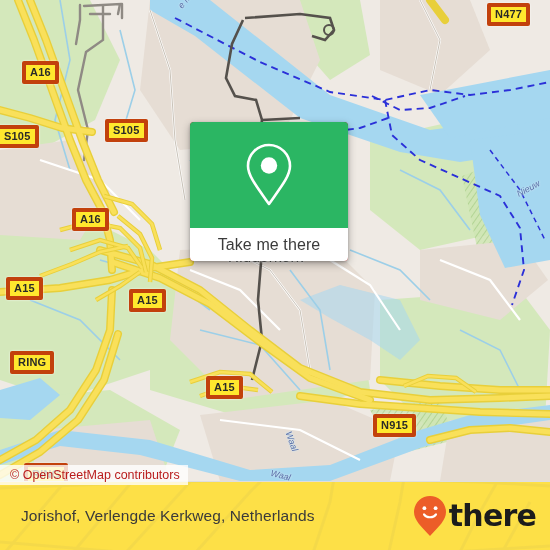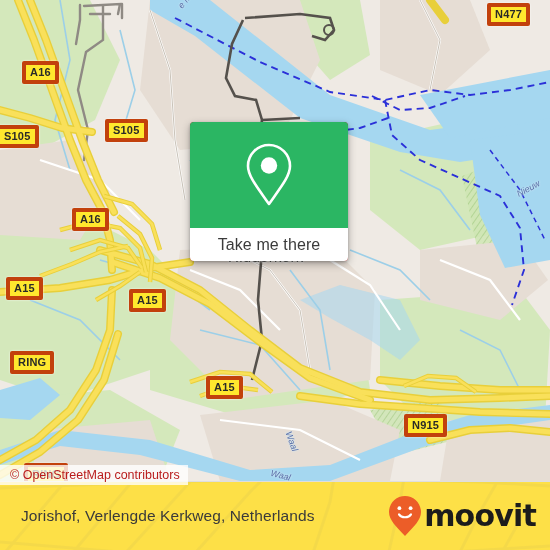--- a/index.html
+++ b/index.html
@@ -284,21 +284,21 @@
 
     <div class="shield" style="left:22px;  top:61px;">A16</div>
     <div class="shield" style="left:-4px;  top:125px;">S105</div>
     <div class="shield" style="left:105px; top:119px;">S105</div>
     <div class="shield" style="left:72px;  top:208px;">A16</div>
     <div class="shield" style="left:6px;   top:277px;">A15</div>
     <div class="shield" style="left:129px; top:289px;">A15</div>
     <div class="shield" style="left:10px;  top:351px;">RING</div>
     <div class="shield" style="left:24px;  top:463px;">RING</div>
     <div class="shield" style="left:206px; top:376px;">A15</div>
-    <div class="shield" style="left:404px; top:414px;">N915</div>
+    <div class="shield" style="left:373px; top:414px;">N915</div>
     <div class="shield" style="left:487px; top:3px;">N477</div>
   </div>
 
   <div id="attrib">© OpenStreetMap contributors</div>
 
   <div id="card">
     <div id="card-green">
       <svg width="52" height="66" viewBox="0 0 52 66">
         <path d="M26 3 C14.4 3 5 12.4 5 24 C5 34 14 45 26 62 C38 45 47 34 47 24 C47 12.4 37.6 3 26 3 Z" fill="none" stroke="#ffffff" stroke-width="2.6" stroke-linejoin="round"></path>
         <circle cx="26" cy="23.5" r="8.2" fill="#ffffff"></circle>
@@ -325,17 +325,17 @@
 
     <div id="addr">Jorishof, Verlengde Kerkweg, Netherlands</div>
 
     <div id="logo">
       <svg width="34" height="42" viewBox="0 0 34 42">
         <path d="M17 1 C8.2 1 1 8.2 1 17 C1 25 8 31.5 17 41 C26 31.5 33 25 33 17 C33 8.2 25.8 1 17 1 Z" fill="#ec5d28"></path>
         <circle cx="11.4" cy="13.2" r="1.9" fill="#ffffff"></circle>
         <circle cx="22.6" cy="13.2" r="1.9" fill="#ffffff"></circle>
         <path d="M11 19.4 C13.2 23.2 20.8 23.2 23 19.4" fill="none" stroke="#ffffff" stroke-width="2.1" stroke-linecap="round"></path>
       </svg>
-      <span id="logo-text">moovit</span>
+      <span id="logo-text">there</span>
     </div>
   </div>
 
 </div>
 
 </body></html>

